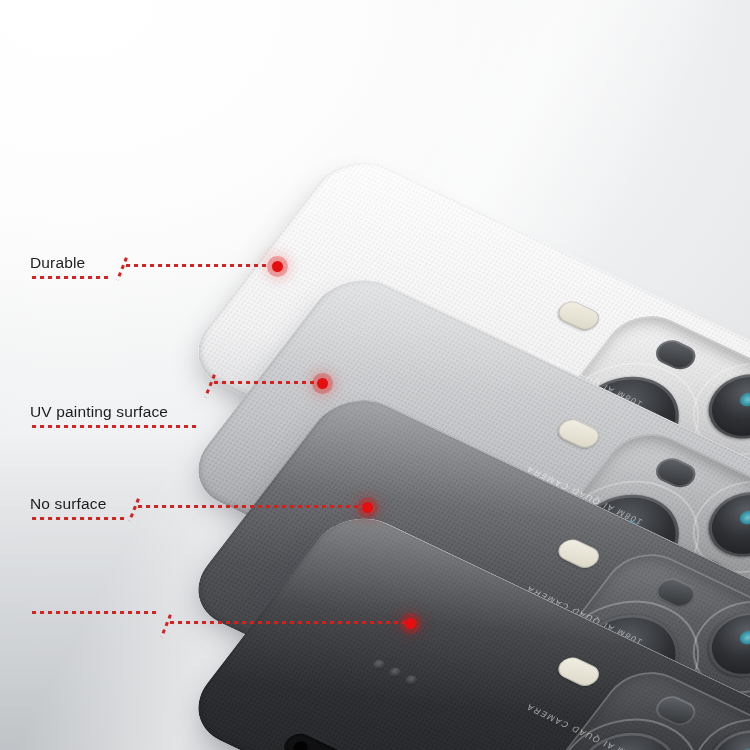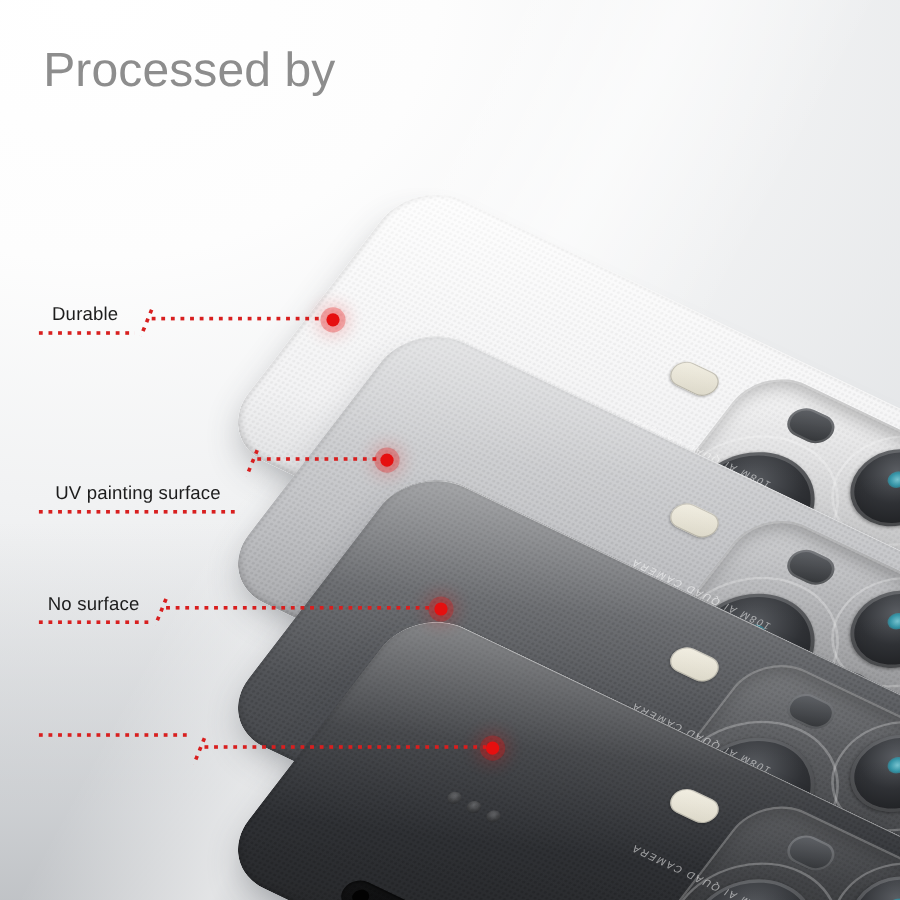--- a/index.html
+++ b/index.html
@@ -109,21 +109,21 @@
     position:absolute;left:100px;bottom:16px;width:78px;height:26px;border-radius:13px;
     background:linear-gradient(160deg,rgba(0,0,0,.55),rgba(0,0,0,.75));
     box-shadow:inset 0 1px 3px rgba(0,0,0,.7);
     display:flex;align-items:center;gap:6px;padding-left:9px;
   }
   .port b{display:block;width:9px;height:9px;border-radius:50%;background:rgba(0,0,0,.85);}
   .port b.w{width:13px;height:13px;}
 
   
   .callouts{position:absolute;inset:0;z-index:70;}
-  .callout{position:absolute;text-align:center;}
+  .callout{position:absolute;}
   .clabel{
     font-size:15.5px;color:#1d1d1d;white-space:nowrap;letter-spacing:.15px;
     padding-bottom:4px;
   }
   .uline{
     height:3px;
     background-image:radial-gradient(circle,#d81f1f 42%,rgba(216,31,31,0) 46%);
     background-size:8px 3px;background-repeat:repeat-x;
   }
   .riser{
@@ -252,21 +252,20 @@
         <div class="gloss"></div>
         <div class="rim"></div>
       </div>
     </div>
 
   </div>
 
   <div class="sheen"></div>
 
   <div class="headline">
-    <div class="hl1">Processed by</div>
   </div>
 
   <div class="callouts">
 
     <div class="callout" style="left:30px;top:254px;">
       <div class="clabel">Durable</div>
       <div class="uline" style="width:82px;"></div>
     </div>
     <div class="riser" style="left:116px;top:254px;"></div>
     <div class="hline" style="left:124px;top:264px;width:146px;"></div>

